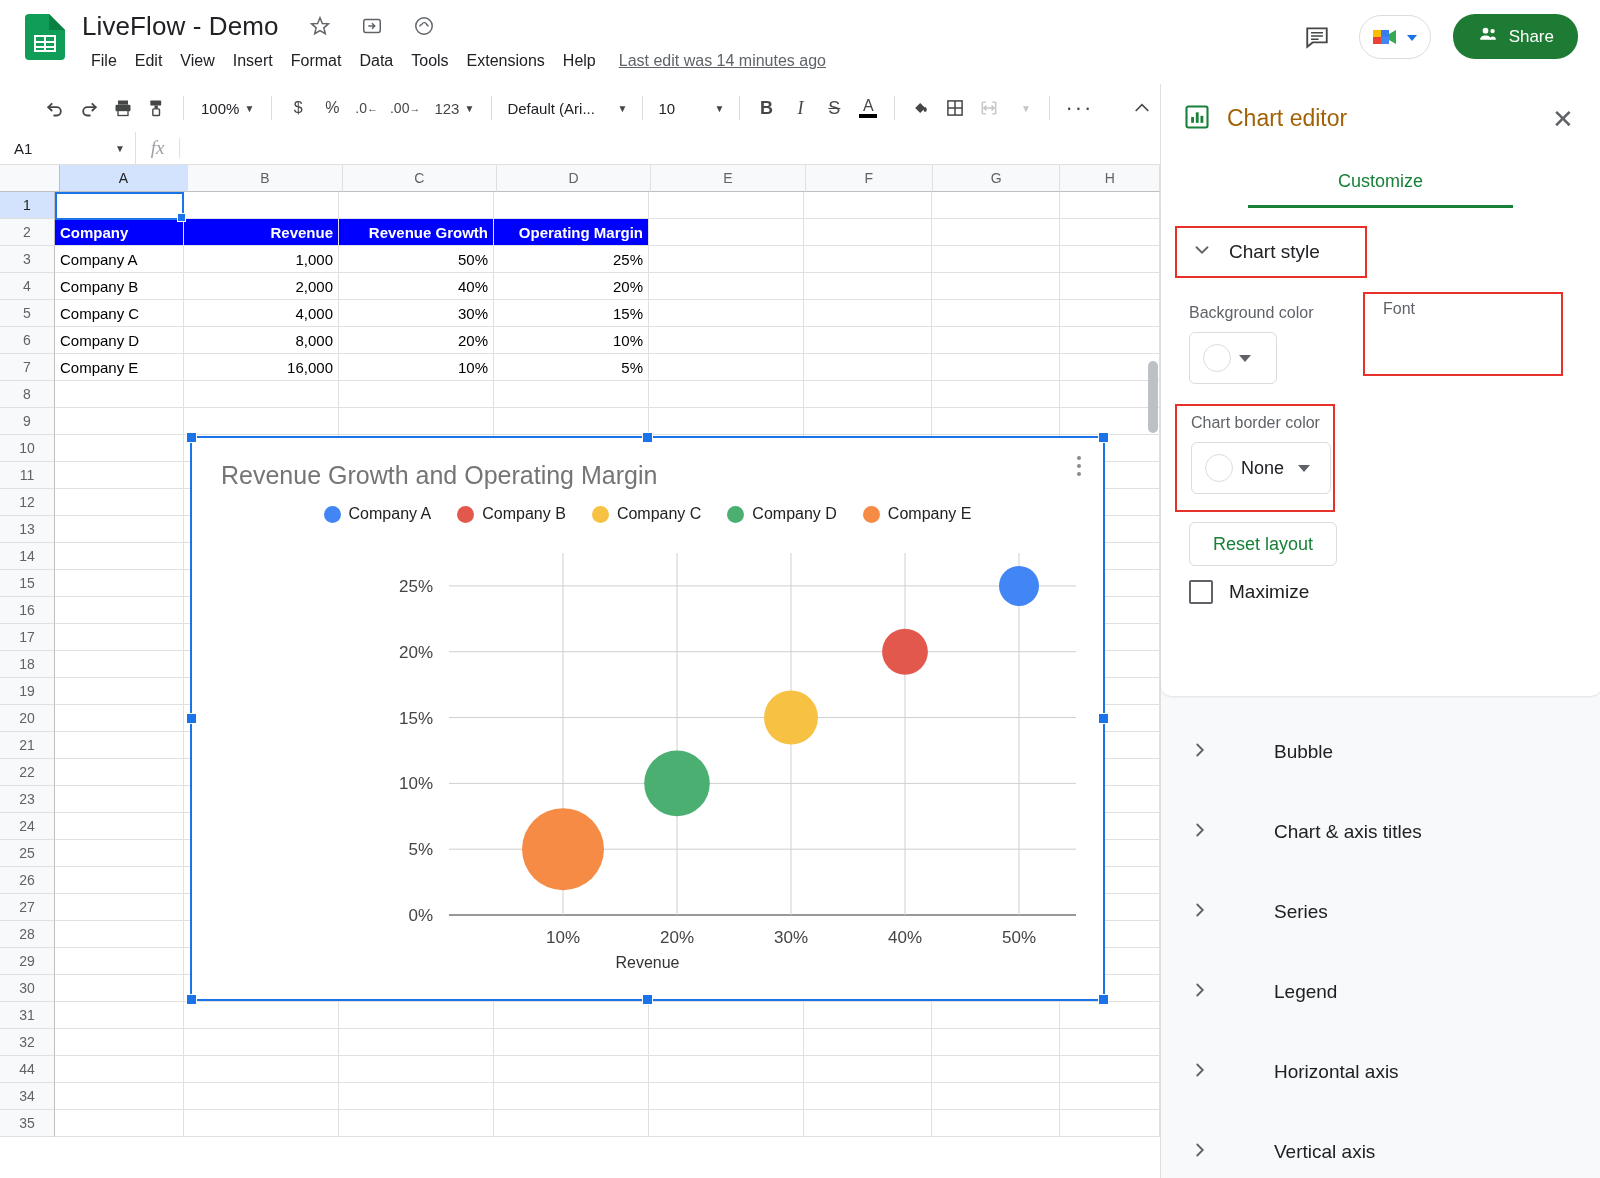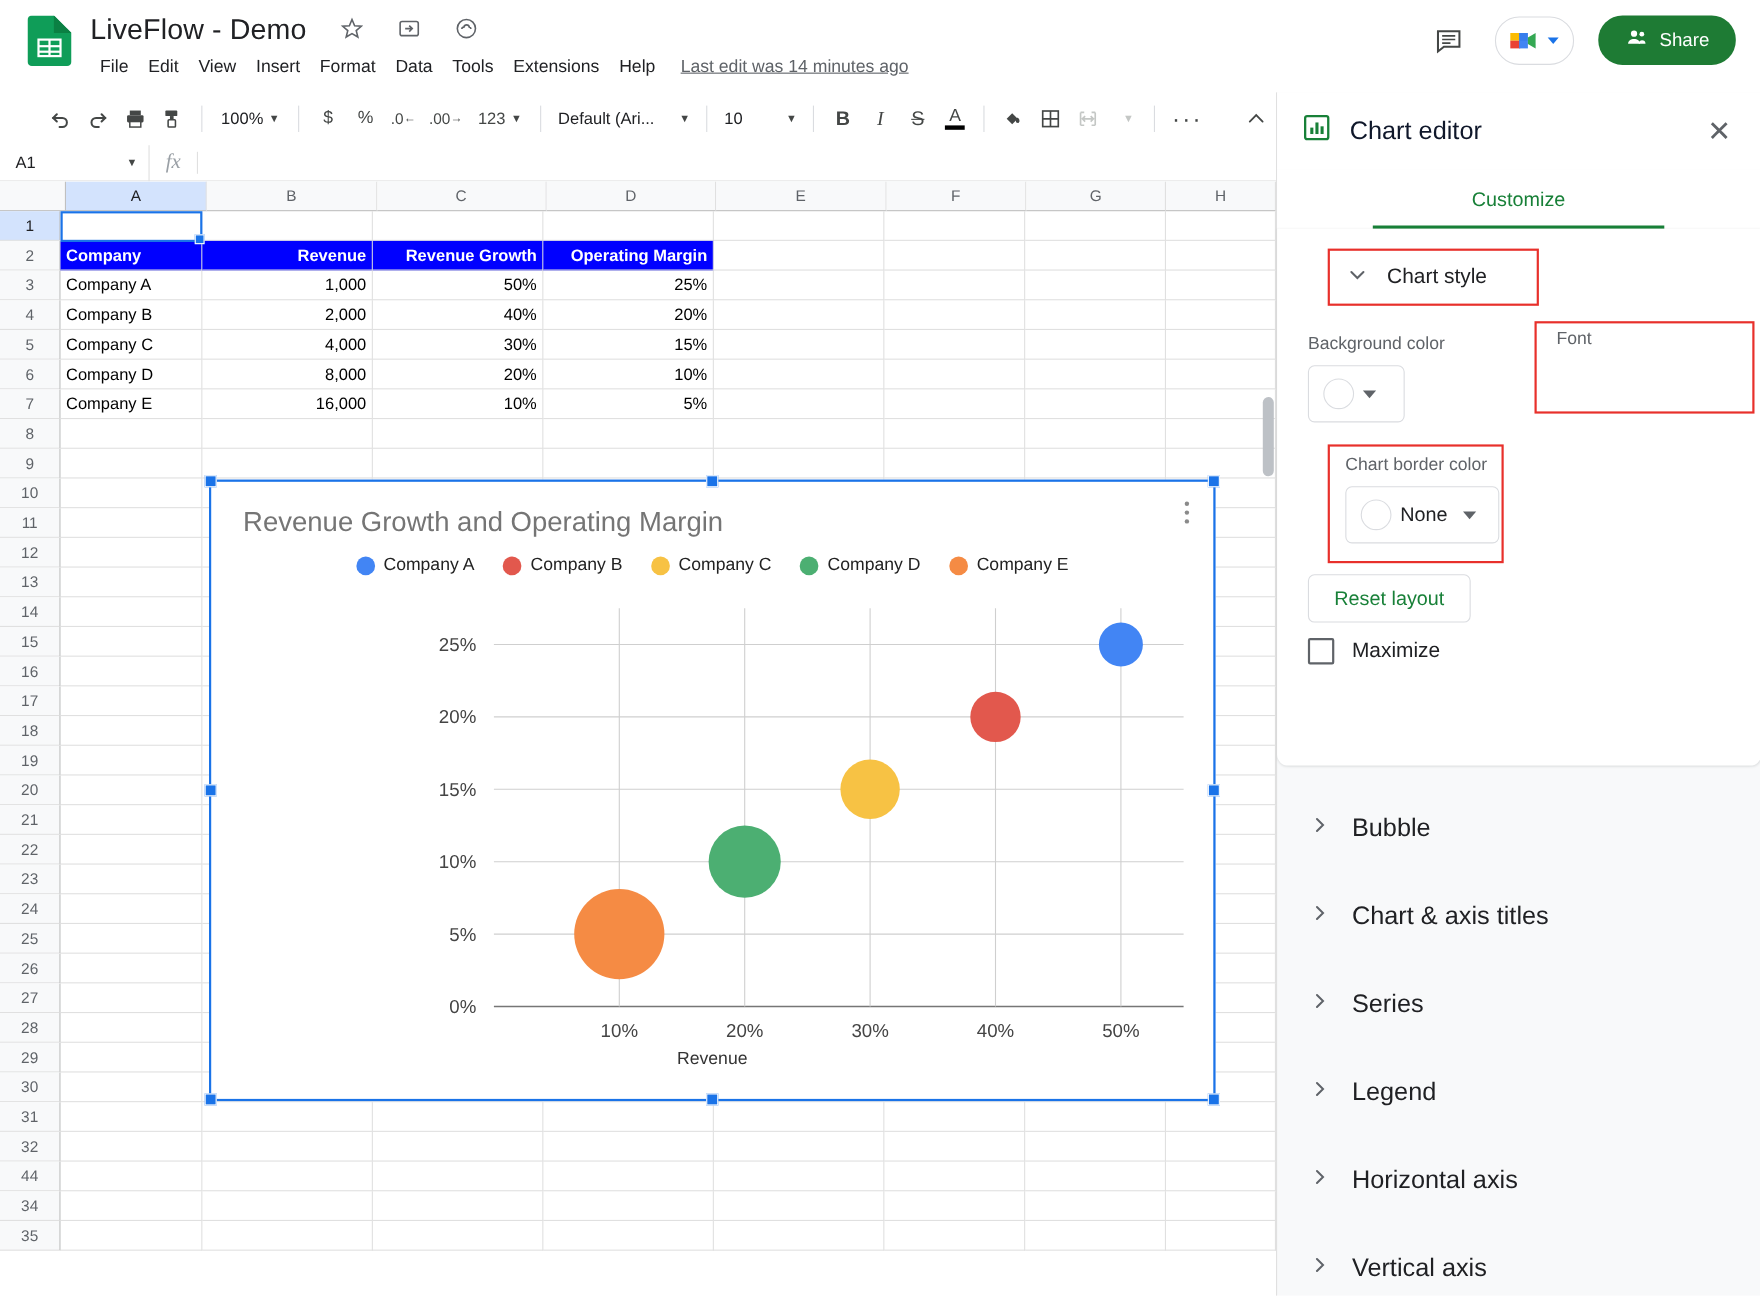--- a/index.html
+++ b/index.html
@@ -183,40 +183,40 @@
 
   
   .editor {
     position: absolute; right: 0; top: 84px; width: 440px; height: 1094px;
     background: #f8f9fa; border-left: 1px solid #e0e0e0;
   }
   .editor-head {
     height: 70px; background: #fff; display: flex; align-items: center;
     padding: 0 22px; gap: 16px; border-bottom: 1px solid #fff;
   }
-  .editor-title { font-size: 23px; color: #0f172a; flex: 1; }
+  .editor-title { font-size: 23px; color: #a16207; flex: 1; }
   .close-x { width: 30px; height: 30px; display:flex;align-items:center;justify-content:center;
              color:#5f6368; cursor:pointer; font-size: 26px; line-height: 1;}
   .tabs { display: flex; background: #fff; height: 54px; padding: 0 12px; }
   .tab {
     flex: 1; display: flex; align-items: center; justify-content: center;
     font-size: 18px; color: #5f6368; cursor: pointer; position: relative;
   }
   .tab.active { color: #188038; font-weight: 500; }
   .tab.active::after {
     content: ""; position: absolute; bottom: 0; left: 18%; width: 64%;
     height: 3px; background: #188038;
   }
   .style-card {
     position: absolute; left: 0; top: 124px; width: 440px; height: 488px;
     background: #fff; border-radius: 0 0 10px 10px; box-shadow: 0 1px 2px rgba(60,64,67,.12);
   }
   .sec-label { font-size: 19px; color: #202124; }
   .chev { color: #5f6368; display: inline-block; }
-  .outline-red { border: 2px solid #e8302b; margin-left: 32px; }
+  .outline-red { border: 2px solid #e8302b; }
   .chart-style-box {
     position: absolute; left: 14px; top: 18px; width: 192px; height: 52px;
     display: flex; align-items: center; gap: 16px; padding-left: 14px;
     cursor: pointer;
   }
   .field-label { font-size: 16px; color: #5f6368; }
   .bg-color-group { position: absolute; left: 28px; top: 96px; }
   .color-chip {
     margin-top: 10px; width: 88px; height: 52px; border: 1px solid #dadce0;
     border-radius: 6px; display: flex; align-items: center; gap: 8px;
@@ -252,21 +252,21 @@
     position: absolute; left: 28px; top: 372px; display: flex; align-items: center;
     gap: 16px; cursor: pointer;
   }
   .checkbox { width: 24px; height: 24px; border: 2px solid #5f6368; border-radius: 2px; }
   .maximize-label { font-size: 19px; color: #202124; }
   .section-list { position: absolute; left: 0; top: 628px; width: 440px; }
   .list-sec {
     height: 80px; display: flex; align-items: center; gap: 18px;
     padding-left: 28px; cursor: pointer;
   }
-  .list-label { font-size: 23px; color: #202124; }
+  .list-label { font-size: 19px; color: #202124; margin-left: 45px; }
 
   
   .vscroll {
     position: absolute; right: 2px; top: 196px; width: 10px; height: 72px;
     background: #bdc1c6; border-radius: 5px;
   }
 </style>
 </head>
 <body>
 

